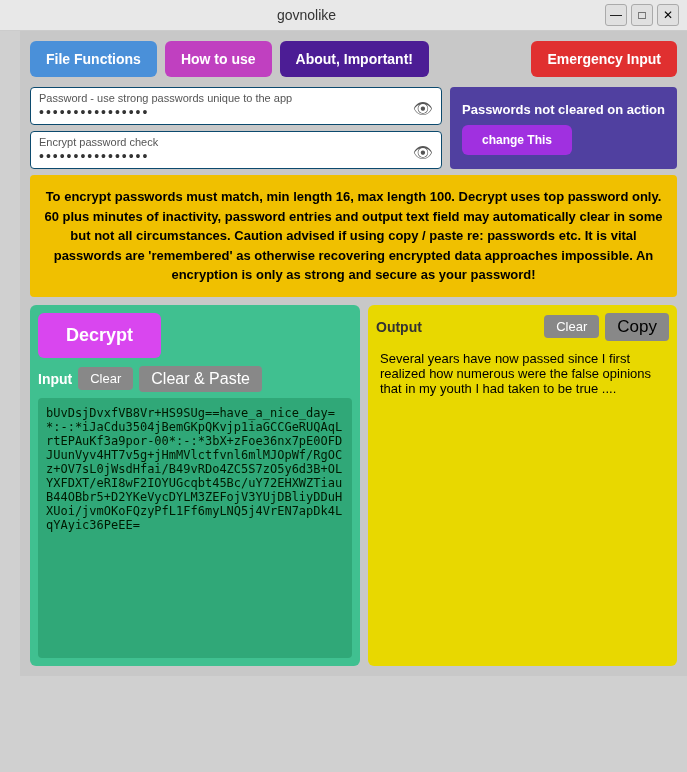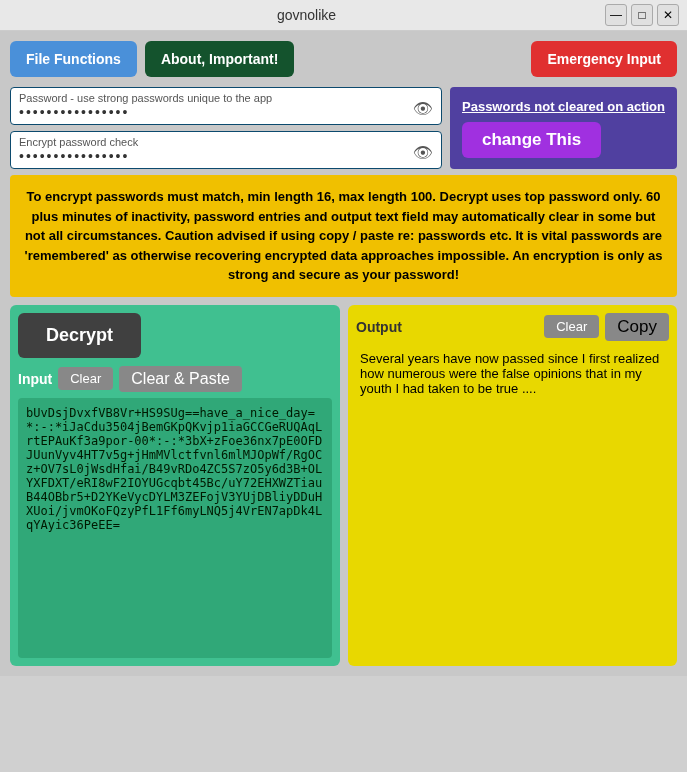--- a/index.html
+++ b/index.html
@@ -37,20 +37,21 @@
       display: flex;
       align-items: center;
       justify-content: center;
       font-size: 12px;
       border-radius: 3px;
     }
     .tb-btn.close { background: #e0e0e0; }
     .main-content {
       background: #c8c8c8;
       padding: 10px;
+      margin-left: 20px;
     }
     .top-buttons {
       display: flex;
       gap: 8px;
       margin-bottom: 10px;
       align-items: center;
     }
     .btn-file-functions {
       background: #4a90d9;
       color: white;
@@ -65,21 +66,21 @@
       background: #c040c0;
       color: white;
       border: none;
       padding: 10px 16px;
       font-size: 14px;
       font-weight: bold;
       border-radius: 6px;
       cursor: pointer;
     }
     .btn-about {
-      background: #14532d;
+      background: #4c1d95;
       color: white;
       border: none;
       padding: 10px 16px;
       font-size: 14px;
       font-weight: bold;
       border-radius: 6px;
       cursor: pointer;
     }
     .btn-emergency {
       background: #e03030;
@@ -136,28 +137,27 @@
       flex-direction: column;
       gap: 8px;
       min-width: 220px;
       align-items: flex-start;
       justify-content: center;
     }
     .passwords-not-cleared {
       color: white;
       font-size: 13px;
       font-weight: bold;
-      text-decoration: underline;
     }
     .btn-change-this {
       background: #a030e0;
       color: white;
       border: none;
       padding: 8px 20px;
-      font-size: 17px;
+      font-size: 12px;
       font-weight: bold;
       border-radius: 6px;
       cursor: pointer;
     }
     .warning-box {
       background: #f0c000;
       border-radius: 4px;
       padding: 12px;
       text-align: center;
       font-size: 13px;
@@ -187,21 +187,21 @@
       background: #2a8a30;
       color: white;
       border: none;
       padding: 12px 28px;
       font-size: 18px;
       font-weight: bold;
       border-radius: 6px;
       cursor: pointer;
     }
     .btn-decrypt {
-      background: #404040;
+      background: #d946ef;
       color: white;
       border: none;
       padding: 12px 28px;
       font-size: 18px;
       font-weight: bold;
       border-radius: 6px;
       cursor: pointer;
     }
     .input-toolbar {
       display: flex;
@@ -305,20 +305,21 @@
     <button class="tb-btn">—</button>
     <button class="tb-btn">□</button>
     <button class="tb-btn close">✕</button>
   </div>
 </div>
 
 <div class="main-content">
 
   <div class="top-buttons">
     <button class="btn-file-functions">File Functions</button>
+    <button class="btn-how-to-use">How to use</button>
     <button class="btn-about">About, Important!</button>
     <button class="btn-emergency">Emergency Input</button>
   </div>
 
   <div class="password-section">
     <div class="password-fields">
       <div class="password-input-wrapper">
         <div class="password-label">Password - use strong passwords unique to the app</div>
         <div class="password-dots">••••••••••••••••</div>
         <span class="eye-icon">👁</span>

